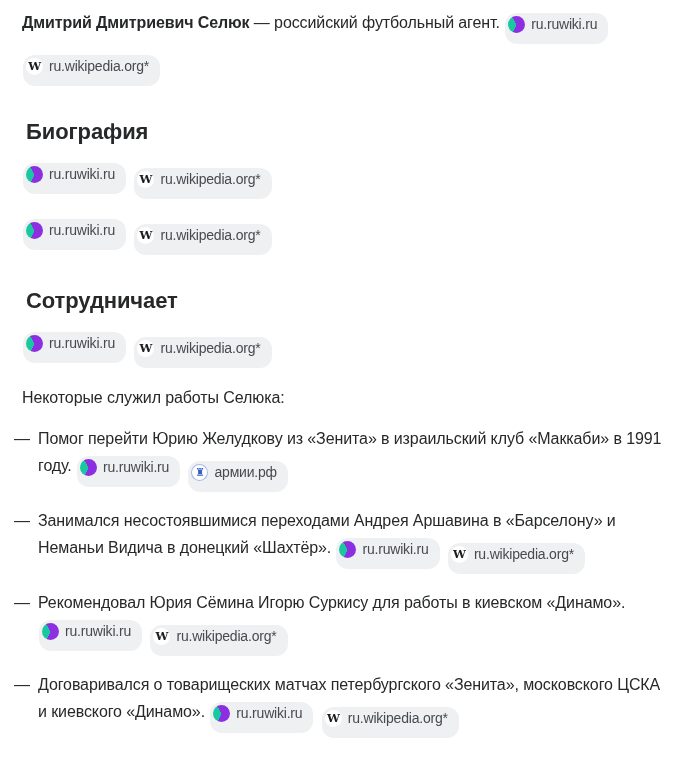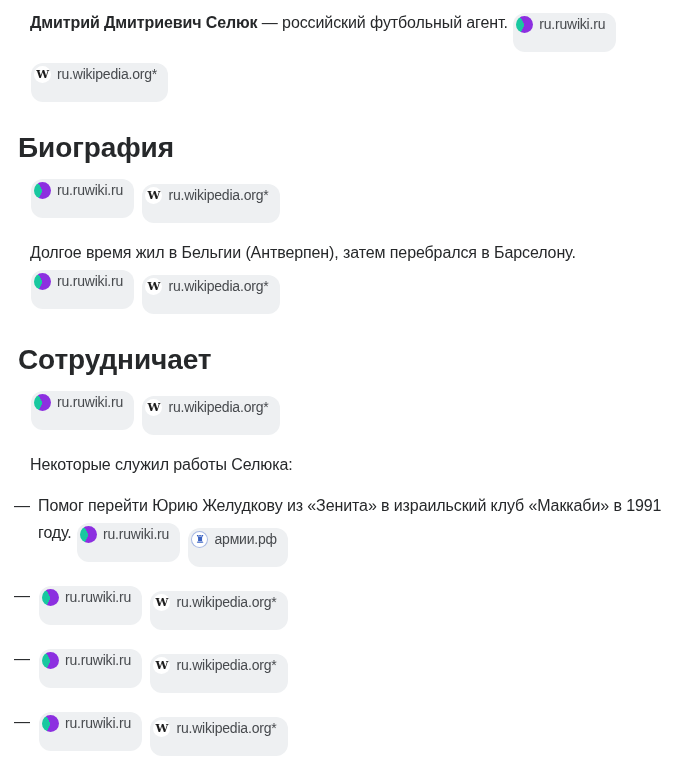--- a/index.html
+++ b/index.html
@@ -7,37 +7,37 @@
     width: 687px;
     box-sizing: border-box;
     background: #ffffff;
     padding: 9px 14px 12px 14px;
     font-family: "Liberation Sans", "DejaVu Sans", sans-serif;
     color: #26282a;
     font-size: 16px;
     line-height: 27px;
     letter-spacing: -0.1px;
   }
-  p { margin: 0 0 14px 16px; }
+  p { margin: 0 0 14px 8px; }
   h2 {
-    font-size: 28px;
+    font-size: 22px;
     line-height: 28px;
     font-weight: 700;
-    margin: 30px 0 13px 4px;
+    margin: 30px 0 13px 12px;
     color: #26282a;
   }
   b, .bold { font-weight: 700; }
   .chip {
     display: inline-flex;
     align-items: center;
     gap: 6px;
     background: #eef0f2;
     border-radius: 12px;
     height: 23px;
-    padding: 0 11px 16px 3px;
+    padding: 0 11px 8px 3px;
     font-size: 14px;
     line-height: 23px;
     letter-spacing: -0.2px;
     color: #474a4e;
     vertical-align: -5px;
     margin: 2px 3px 2px 1px;
     white-space: nowrap;
     cursor: pointer;
   }
   .cicon {
@@ -94,21 +94,21 @@
 <h2>Биография</h2>
 
 <p><span class="chip">
       <span class="cicon icon-ruwiki"></span>
       <span>ru.ruwiki.ru</span>
     </span> <span class="chip">
       <span class="cicon icon-w">W</span>
       <span>ru.wikipedia.org*</span>
     </span></p>
 
-<p><span>Долгое время жил в Бельгии (Антверпен), затем перебрался в Барселону. </span><span class="chip">
+<p><span class="chip">
       <span class="cicon icon-ruwiki"></span>
       <span>ru.ruwiki.ru</span>
     </span> <span class="chip">
       <span class="cicon icon-w">W</span>
       <span>ru.wikipedia.org*</span>
     </span></p>
 
 <h2>Сотрудничает</h2>
 
 <p><span class="chip">
@@ -124,37 +124,37 @@
 <div class="bullet-list">
 
   <div class="bullet-item"><span class="dash">—</span><span>Помог перейти Юрию Желудкову из «Зенита» в израильский клуб «Маккаби» в 1991 году. </span><span class="chip">
         <span class="cicon icon-ruwiki"></span>
         <span>ru.ruwiki.ru</span>
       </span> <span class="chip">
         <span class="cicon icon-runi">♜</span>
         <span>армии.рф</span>
       </span></div>
 
-  <div class="bullet-item"><span class="dash">—</span><span class="chip">
+  <div class="bullet-item"><span class="dash">—</span><span>Занимался несостоявшимися переходами Андрея Аршавина в «Барселону» и Неманьи Видича в донецкий «Шахтёр». </span><span class="chip">
         <span class="cicon icon-ruwiki"></span>
         <span>ru.ruwiki.ru</span>
       </span> <span class="chip">
         <span class="cicon icon-w">W</span>
         <span>ru.wikipedia.org*</span>
       </span></div>
 
-  <div class="bullet-item"><span class="dash">—</span><span class="chip">
+  <div class="bullet-item"><span class="dash">—</span><span>Рекомендовал Юрия Сёмина Игорю Суркису для работы в киевском «Динамо». </span><span class="chip">
         <span class="cicon icon-ruwiki"></span>
         <span>ru.ruwiki.ru</span>
       </span> <span class="chip">
         <span class="cicon icon-w">W</span>
         <span>ru.wikipedia.org*</span>
       </span></div>
 
-  <div class="bullet-item"><span class="dash">—</span><span class="chip">
+  <div class="bullet-item"><span class="dash">—</span><span>Договаривался о товарищеских матчах петербургского «Зенита», московского ЦСКА и киевского «Динамо». </span><span class="chip">
         <span class="cicon icon-ruwiki"></span>
         <span>ru.ruwiki.ru</span>
       </span> <span class="chip">
         <span class="cicon icon-w">W</span>
         <span>ru.wikipedia.org*</span>
       </span></div>
 
 </div>
 
 </body></html>

